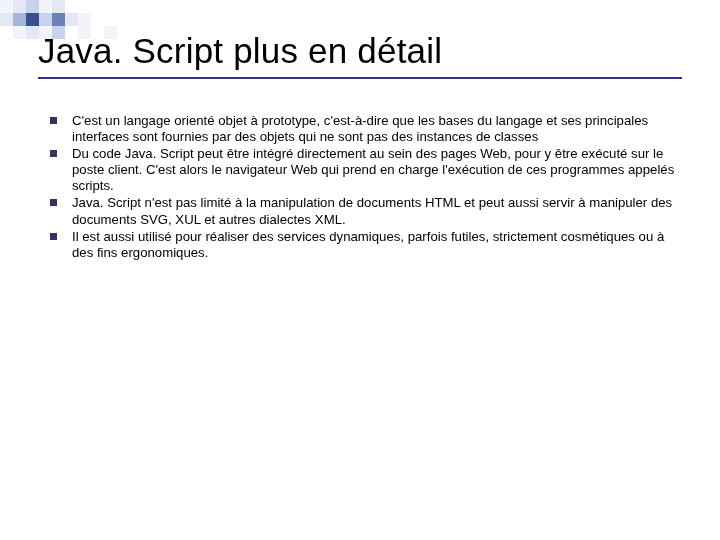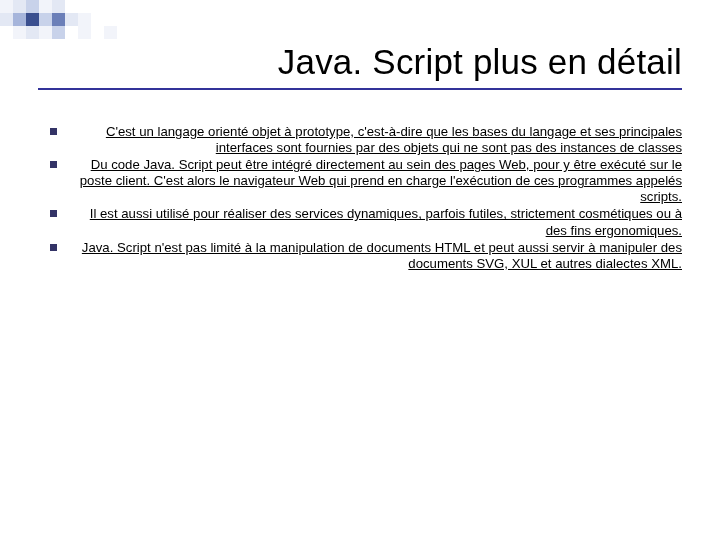--- a/index.html
+++ b/index.html
@@ -25,22 +25,21 @@
   }
   .c1 { background: #e3e8f4; }
   .c2 { background: #c8d2ea; }
   .c3 { background: #a6b5db; }
   .c4 { background: #6b7fb8; }
   .c5 { background: #3a4f8f; }
   .c6 { background: #f2f4fa; }
   .ce { background: transparent; }
 
   .slide {
-    padding: 42px 38px 20px 38px;
-    text-align: right;
+    padding: 31px 38px 20px 38px;
   }
   .title {
     font-size: 35px;
     font-weight: normal;
     color: #000;
     margin-bottom: 6px;
     letter-spacing: 0.2px;
   }
   .underline {
     border-bottom: 2px solid #333399;
@@ -51,21 +50,20 @@
     list-style: none;
     padding-left: 6px;
   }
   .bullets li {
     position: relative;
     padding-left: 28px;
     margin-bottom: 1px;
     font-size: 13.2px;
     line-height: 1.22;
     color: #000;
-    text-decoration: underline;
   }
   .bullets li::before {
     content: "";
     position: absolute;
     left: 6px;
     top: 4px;
     width: 7px;
     height: 7px;
     background: #333366;
   }
@@ -108,16 +106,16 @@
       <div class="sq c6"></div>
   </div>
 </div>
 
 <div class="slide">
   <h1 class="title">Java. Script plus en détail</h1>
   <div class="underline"></div>
   <ul class="bullets">
     <li>C'est un langage orienté objet à prototype, c'est-à-dire que les bases du langage et ses principales interfaces sont fournies par des objets qui ne sont pas des instances de classes</li>
     <li>Du code Java. Script peut être intégré directement au sein des pages Web, pour y être exécuté sur le poste client. C'est alors le navigateur Web qui prend en charge l'exécution de ces programmes appelés scripts.</li>
+    <li>Java. Script n'est pas limité à la manipulation de documents HTML et peut aussi servir à manipuler des documents SVG, XUL et autres dialectes XML.</li>
     <li>Il est aussi utilisé pour réaliser des services dynamiques, parfois futiles, strictement cosmétiques ou à des fins ergonomiques.</li>
-    <li>Java. Script n'est pas limité à la manipulation de documents HTML et peut aussi servir à manipuler des documents SVG, XUL et autres dialectes XML.</li>
   </ul>
 </div>
 
 </body></html>

